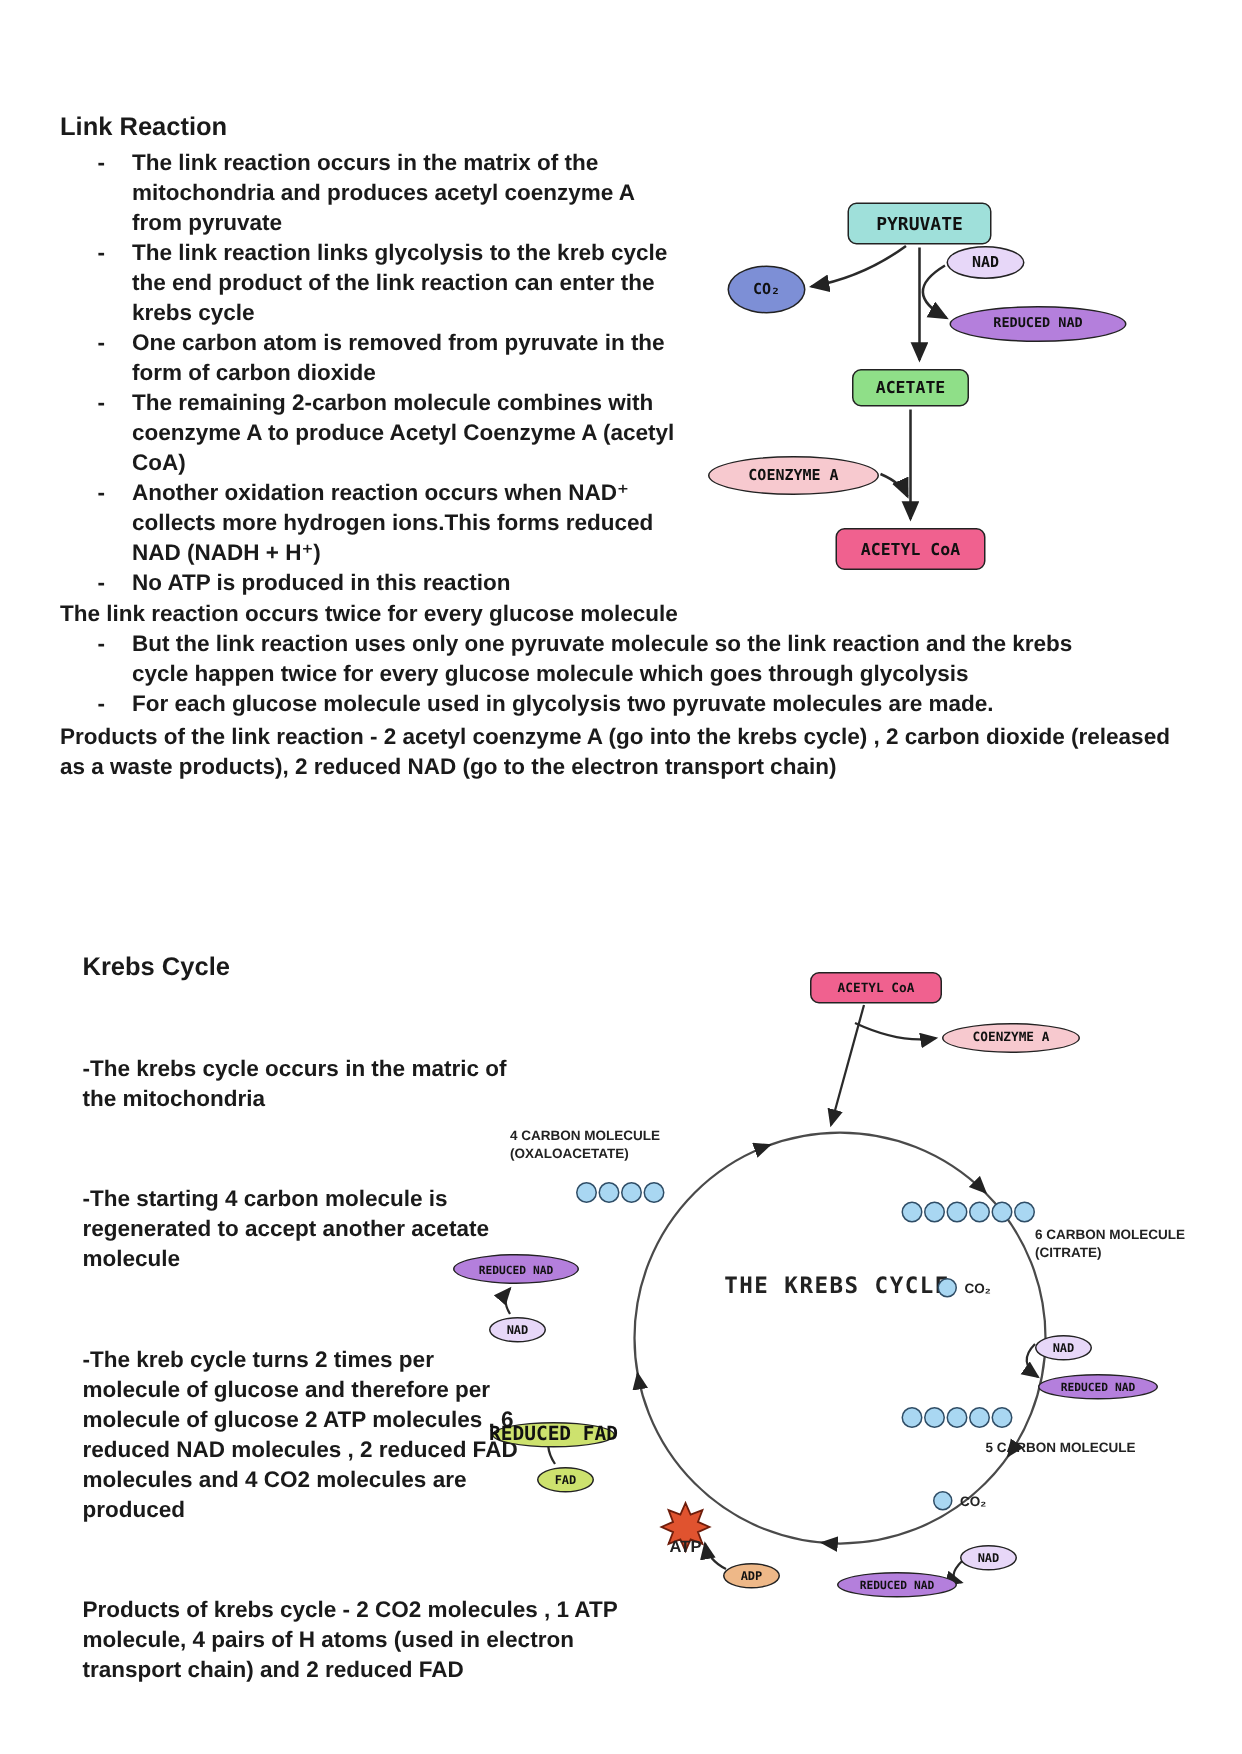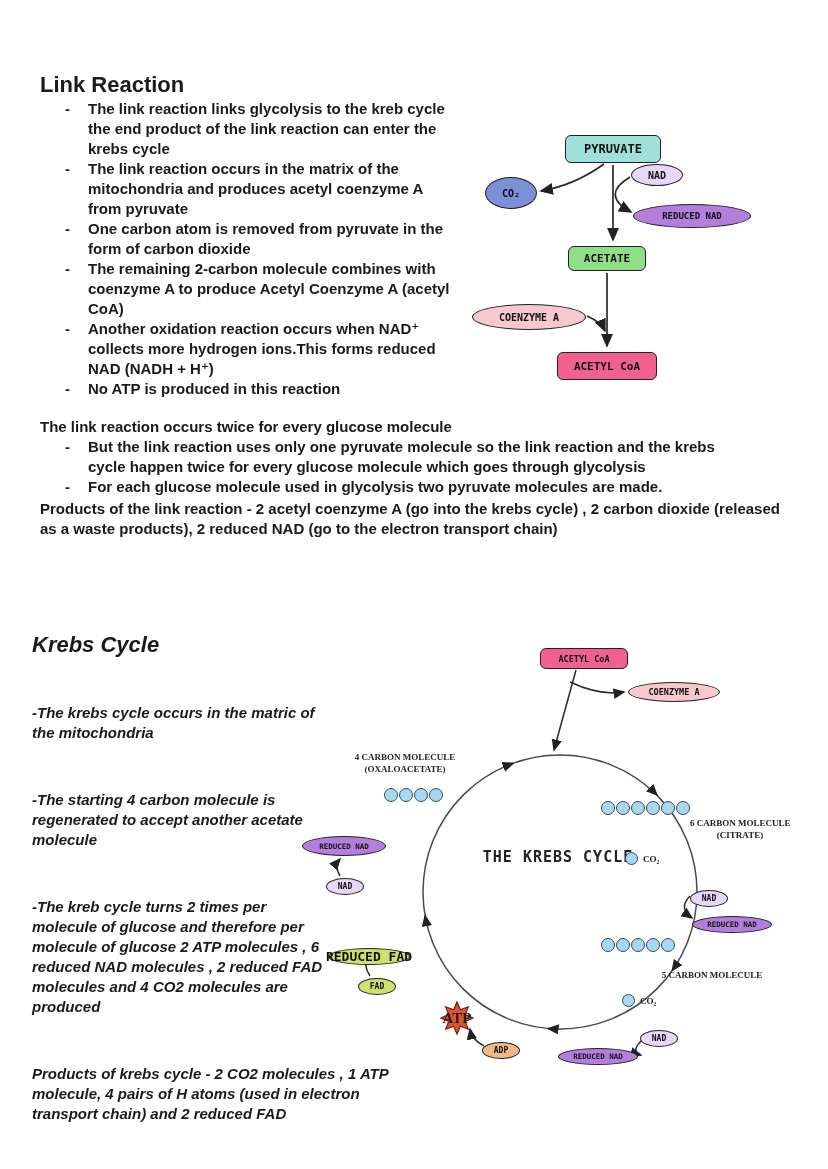--- a/index.html
+++ b/index.html
@@ -3,52 +3,52 @@
 <meta charset="utf-8">
 <style>
   * { margin:0; padding:0; box-sizing:border-box; }
   html,body { background:#ffffff; }
   body {
     width:828px; height:1169px; position:relative; overflow:hidden;
     font-family:"Liberation Sans","DejaVu Sans",sans-serif; color:#1a1a1a;
   }
   .page { position:absolute; inset:0; background:#ffffff; }
 
-  .sec-title { font-size:22px; font-weight:bold; line-height:22px; margin-bottom:3px; }
+  .sec-title { font-size:17px; font-weight:bold; line-height:22px; margin-bottom:3px; }
   .body-bold { font-size:15px; font-weight:bold; line-height:20px; }
 
   
   .link-section { position:absolute; left:40px; top:74px; width:742px; }
   .bullet { display:flex; }
   .bullet::before { content:"-"; flex:0 0 23px; margin-left:25px; font-weight:bold;
                     font-size:15px; line-height:20px; }
   .bullets.narrow .btext { width:362px; }
   .bullets.wide .btext { width:645px; }
-  .note { margin-top:18px; }
+  .note { margin-top:1px; }
   .products { margin-top:2px; width:742px; }
 
   
-  .krebs-section { position:absolute; left:32px; top:634px; width:400px;font-style:italic; }
+  .krebs-section { position:absolute; left:55px; top:634px; width:400px; }
   .krebs-section p { width:292px;margin-top:47px; }
   .krebs-section p.last { width:396px; }
 
   
   .diagram { position:absolute; }
   #link-diagram { left:470px; top:125px; width:310px; height:280px; }
   #krebs-diagram { left:300px; top:640px; width:515px; height:460px; }
   .diagram svg { position:absolute; left:0; top:0; }
 
   .node { position:absolute; display:flex; align-items:center; justify-content:center;
           font-family:"DejaVu Sans Mono","Liberation Mono",monospace; font-weight:bold;
           color:#111; border:1.6px solid #222; text-align:center; white-space:nowrap; }
   .rect { border-radius:6px; }
   .oval { border-radius:50%; }
 
-  .dlabel { position:absolute; font-family:Liberation Serif, serif;
-            font-size:9px; font-weight:bold; color:#222; text-align:center; line-height:11px;
+  .dlabel { position:absolute; font-family:Liberation Sans, sans-serif;
+            font-size:9px; font-weight:bold; color:#222; line-height:11px;
             white-space:nowrap; }
   .center-title { position:absolute; left:258px; top:217px; transform:translate(-50%,-50%);
             font-family:"DejaVu Sans Mono","Liberation Mono",monospace; font-size:15px;
             font-weight:bold; letter-spacing:1px; white-space:nowrap; color:#222; }
 
   .mol-row { position:absolute; display:flex; gap:1px; }
   .mol { width:14px; height:14px; border-radius:50%; background:var(--mol-blue);
          border:1.5px solid #2f4d66; display:inline-block; }
   .dot { position:absolute; width:13px; height:13px; border-radius:50%;
          background:var(--mol-blue); border:1.5px solid #2f4d66; }
@@ -59,24 +59,24 @@
 </style>
 </head>
 <body>
 
 <div class="page">
 
   <section class="link-section">
     <h2 class="sec-title">Link Reaction</h2>
     <div class="bullets narrow body-bold">
       <div class="bullet">
+          <span class="btext">The link reaction occurs in the matrix of the mitochondria and produces acetyl coenzyme A from pyruvate</span>
+        </div>
+      <div class="bullet">
           <span class="btext">The link reaction links glycolysis to the kreb cycle the end product of the link reaction can enter the krebs cycle</span>
-        </div>
-      <div class="bullet">
-          <span class="btext">The link reaction occurs in the matrix of the mitochondria and produces acetyl coenzyme A from pyruvate</span>
         </div>
       <div class="bullet">
           <span class="btext">One carbon atom is removed from pyruvate in the form of carbon dioxide</span>
         </div>
       <div class="bullet">
           <span class="btext">The remaining 2-carbon molecule combines with coenzyme A to produce Acetyl Coenzyme A (acetyl CoA)</span>
         </div>
       <div class="bullet">
           <span class="btext">Another oxidation reaction occurs when NAD⁺ collects more hydrogen ions.This forms reduced NAD (NADH + H⁺)</span>
         </div>
@@ -183,30 +183,30 @@
     <div class="node oval" style="left:390px;top:250px;width:38px;height:17px;background:var(--nad-light);font-size:8px">NAD</div>
     <div class="node oval" style="left:392px;top:276px;width:80px;height:17px;background:var(--reduced-nad);font-size:7.5px">REDUCED NAD</div>
 
     <div class="mol-row" style="left:301px;top:298px">
       <span class="mol"></span>
         <span class="mol"></span>
         <span class="mol"></span>
         <span class="mol"></span>
         <span class="mol"></span>
     </div>
-    <div class="dlabel" style="left:357px;top:330px;width:110px">5 CARBON MOLECULE</div>
+    <div class="dlabel" style="left:357px;top:320px;width:110px">5 CARBON MOLECULE</div>
 
     <span class="dot" style="left:322px;top:354px"></span>
     <span class="dlabel" style="left:340px;top:356px">CO₂</span>
 
     <div class="node oval" style="left:340px;top:390px;width:38px;height:17px;background:var(--nad-light);font-size:8px">NAD</div>
     <div class="node oval" style="left:258px;top:408px;width:80px;height:17px;background:var(--reduced-nad);font-size:7.5px">REDUCED NAD</div>
 
     <div class="node oval" style="left:182px;top:402px;width:38px;height:17px;background:var(--adp-tan);font-size:8px">ADP</div>
-    <div class="dlabel" style="left:157px;top:378px;transform:translate(-50%,-50%);font-size:15px">ATP</div>
+    <div class="dlabel" style="left:157px;top:392px;transform:translate(-50%,-50%);font-size:11px">ATP</div>
 
     <div class="node oval" style="left:58px;top:338px;width:38px;height:17px;background:var(--fad-green);font-size:8px">FAD</div>
     <div class="node oval" style="left:28px;top:308px;width:82px;height:17px;background:var(--fad-green);font-size:13px">REDUCED FAD</div>
 
     <div class="node oval" style="left:26px;top:238px;width:38px;height:17px;background:var(--nad-light);font-size:8px">NAD</div>
     <div class="node oval" style="left:2px;top:196px;width:84px;height:20px;background:var(--reduced-nad);font-size:7.5px">REDUCED NAD</div>
   </div>
 
 </div>
 

